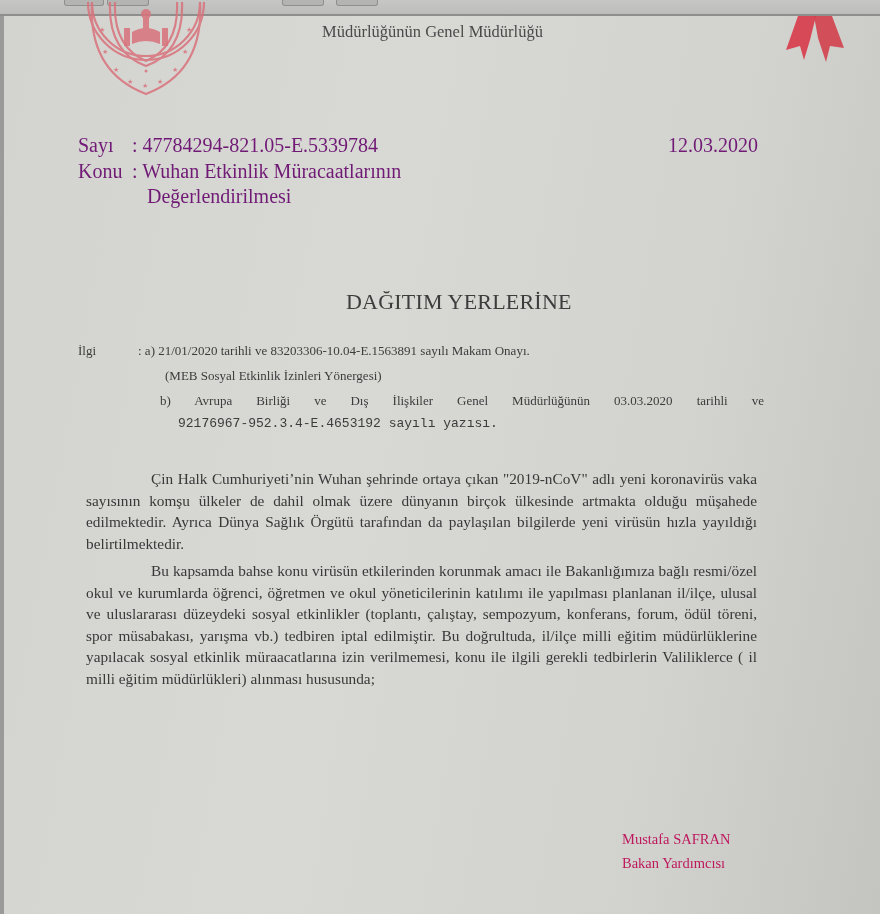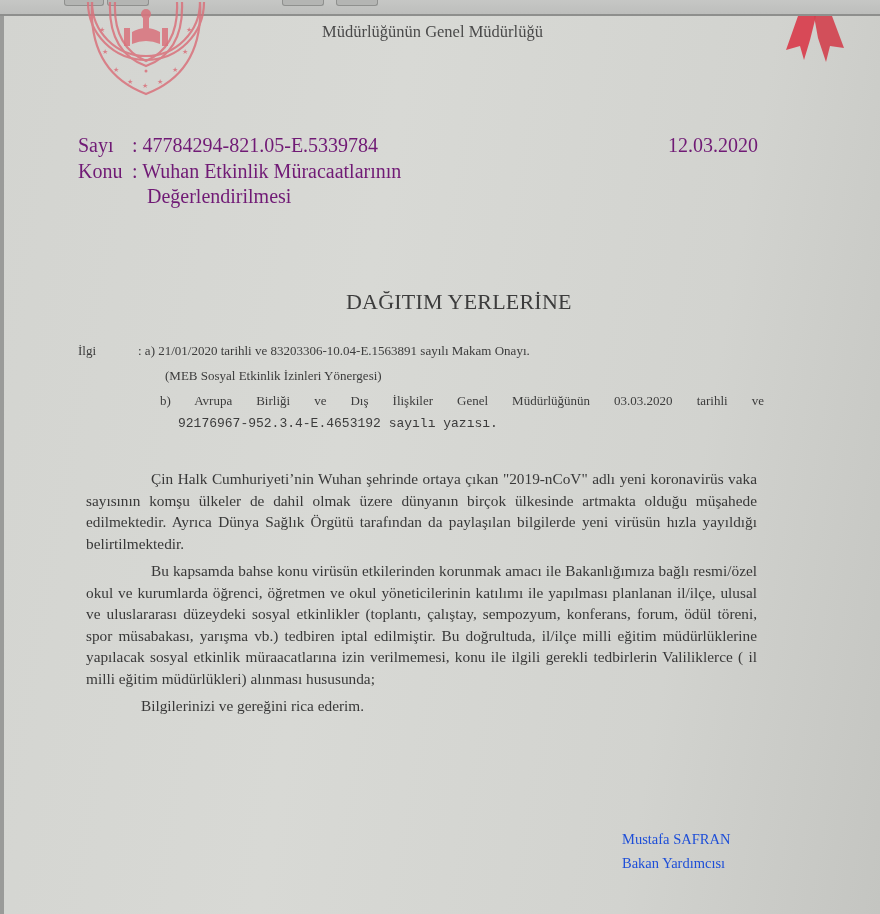--- a/index.html
+++ b/index.html
@@ -36,21 +36,21 @@
     .meta { position: absolute; font-size: 20px; color: #701a75; }
     .heading {
       position: absolute; left: 346px; top: 289px; font-size: 22px; color: #3c3c3c; letter-spacing: 0.2px;
     }
     .ref { position: absolute; font-size: 13px; color: #3c3c3c; white-space: nowrap; }
     .body-text {
       position: absolute; left: 80px; width: 683px; font-size: 15.3px; line-height: 21.5px;
       color: #383838; text-align: justify; text-align-last: auto;
     }
     .para { margin: 6px; text-indent: 65px; }
-    .sig { position: absolute; left: 622px; font-size: 14.5px; color: #1d4ed8; }
+    .sig { position: absolute; left: 622px; font-size: 14.5px; color: #be185d; }
   </style>
 </head>
 <body>
 
 <div class="toolbar">
   <div class="tb-btn" style="left:64px;width:38px;"></div>
   <div class="tb-btn" style="left:107px;width:40px;"></div>
   <div class="tb-btn" style="left:282px;width:40px;"></div>
   <div class="tb-btn" style="left:336px;width:40px;"></div>
 </div>
@@ -103,17 +103,16 @@
 
 <div class="ref" style="left:78px;top:343px;">İlgi</div>
 <div class="ref" style="left:138px;top:343px;">: a) 21/01/2020 tarihli ve 83203306-10.04-E.1563891 sayılı Makam Onayı.</div>
 <div class="ref" style="left:165px;top:368px;">(MEB Sosyal Etkinlik İzinleri Yönergesi)</div>
 <div class="ref" style="left:160px;top:393px;width:604px;text-align:justify;text-align-last:justify;">b) Avrupa Birliği ve Dış İlişkiler Genel Müdürlüğünün 03.03.2020 tarihli ve</div>
 <div class="ref" style="left:178px;top:416px;font-family:Liberation Mono, monospace;">92176967-952.3.4-E.4653192 sayılı yazısı.</div>
 
 <div class="body-text" style="top:462px;">
   <p class="para">Çin Halk Cumhuriyeti’nin Wuhan şehrinde ortaya çıkan "2019-nCoV" adlı yeni koronavirüs vaka sayısının komşu ülkeler de dahil olmak üzere dünyanın birçok ülkesinde artmakta olduğu müşahede edilmektedir. Ayrıca Dünya Sağlık Örgütü tarafından da paylaşılan bilgilerde yeni virüsün hızla yayıldığı belirtilmektedir.</p>
   <p class="para" style="margin-top:5px;">Bu kapsamda bahse konu virüsün etkilerinden korunmak amacı ile Bakanlığımıza bağlı resmi/özel okul ve kurumlarda öğrenci, öğretmen ve okul yöneticilerinin katılımı ile yapılması planlanan il/ilçe, ulusal ve uluslararası düzeydeki sosyal etkinlikler (toplantı, çalıştay, sempozyum, konferans, forum, ödül töreni, spor müsabakası, yarışma vb.) tedbiren iptal edilmiştir. Bu doğrultuda, il/ilçe milli eğitim müdürlüklerine yapılacak sosyal etkinlik müraacatlarına izin verilmemesi, konu ile ilgili gerekli tedbirlerin Valiliklerce ( il milli eğitim müdürlükleri) alınması hususunda;</p>
-  <p class="para" style="text-indent:55px;">Bilgilerinizi ve gereğini rica ederim.</p>
 </div>
 
 <div class="sig" style="top:831px;">Mustafa SAFRAN</div>
 <div class="sig" style="top:855px;">Bakan Yardımcısı</div>
 
 </body></html>

